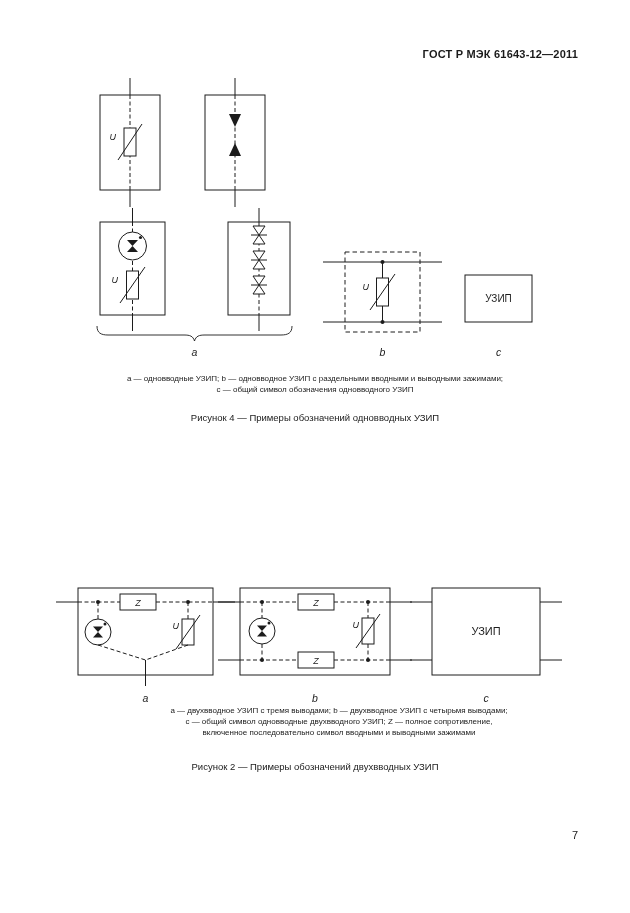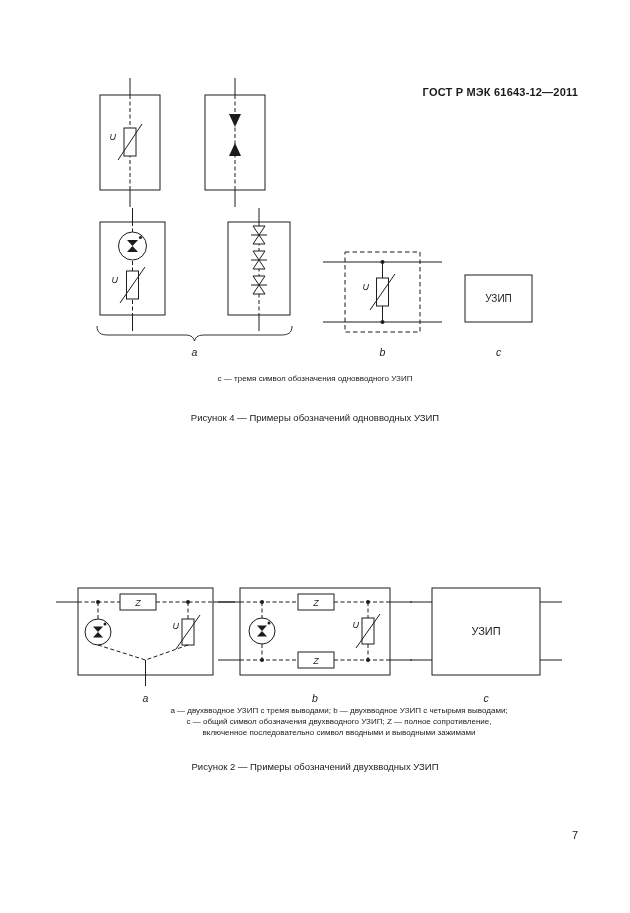--- a/index.html
+++ b/index.html
@@ -4,21 +4,21 @@
 <style>
   * { margin:0; padding:0; box-sizing:border-box; }
   html,body { background:#e8e8e8; }
   body { font-family:"Liberation Sans", sans-serif; color:#1a1a1a; }
   .page {
     position:relative; width:630px; height:913px; margin:0 auto;
     background:#ffffff; overflow:hidden;
   }
   .header {
     position:absolute; top:48px; right:52px;
-    font-size:11px; font-weight:bold; letter-spacing:0.2px;margin-top:38px;
+    font-size:11px; font-weight:bold; letter-spacing:0.2px;
   }
   svg.fig { position:absolute; left:0; display:block; }
   .fig1 { top:70px; }
   .fig2 { top:580px; }
   .caption {
     position:absolute; left:0; width:630px; text-align:center;
     font-size:8px; line-height:11px;
   }
   .caption1 { top:373px; }
   .caption2 { top:705px;padding-left:48px; }
@@ -132,21 +132,22 @@
     </g>
 
     <g>
       <rect class="box" x="465" y="205" width="67" height="47"></rect>
       <text class="txt" x="498.5" y="232" text-anchor="middle">УЗИП</text>
       <text class="it lbl" x="498.5" y="286" text-anchor="middle">c</text>
     </g>
   </svg>
 
   <div class="caption caption1">
-    <div>c — тремя символ обозначения одновводного УЗИП</div>
+    <div>a — одновводные УЗИП; b — одновводное УЗИП с раздельными вводными и выводными зажимами;</div>
+    <div>c — общий символ обозначения одновводного УЗИП</div>
   </div>
 
   <div class="figtitle figtitle1">Рисунок 4 — Примеры обозначений одновводных УЗИП</div>
 
   <svg class="fig fig2" width="630" height="135" viewBox="0 0 630 135">
 
     <g>
       <rect class="box" x="78" y="8" width="135" height="87"></rect>
       <line class="ln" x1="56" y1="22" x2="78" y2="22"></line>
       <line class="ln" x1="213" y1="22" x2="235" y2="22"></line>
@@ -209,21 +210,21 @@
       <line class="ln" x1="410" y1="80" x2="432" y2="80"></line>
       <line class="ln" x1="540" y1="22" x2="562" y2="22"></line>
       <line class="ln" x1="540" y1="80" x2="562" y2="80"></line>
       <text class="big" x="486" y="55" text-anchor="middle">УЗИП</text>
       <text class="it lbl" x="486" y="122" text-anchor="middle">c</text>
     </g>
   </svg>
 
   <div class="caption caption2">
     <div>a — двухвводное УЗИП с тремя выводами;  b — двухвводное УЗИП с четырьмя выводами;</div>
-    <div>c — общий символ обозначения двухвводного УЗИП; Z — полное сопротивление,</div>
+    <div>c — общий символ одновводные двухвводного УЗИП; Z — полное сопротивление,</div>
     <div>включенное последовательно символ вводными и выводными зажимами</div>
   </div>
 
   <div class="figtitle figtitle2">Рисунок 2 — Примеры обозначений двухвводных УЗИП</div>
 
   <div class="pagenum">7</div>
 
 </div>
 
 </body></html>

